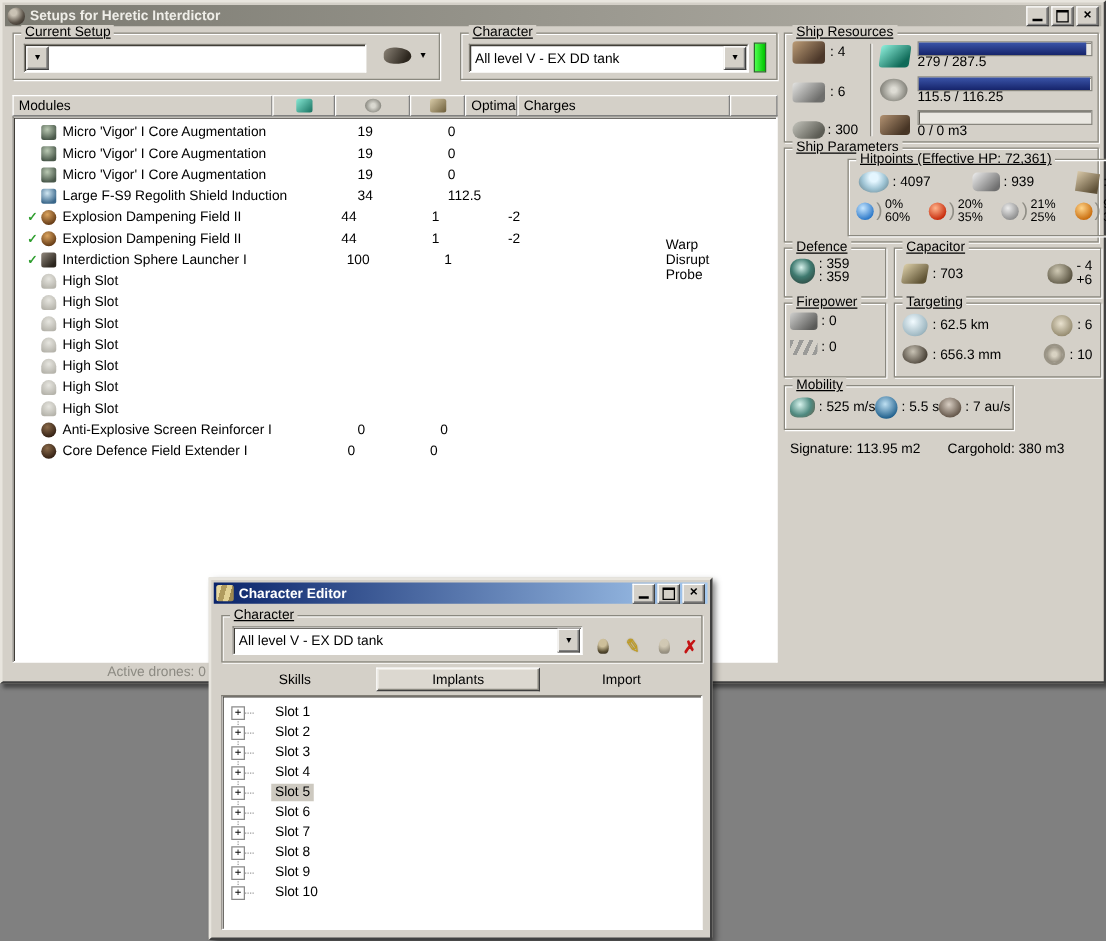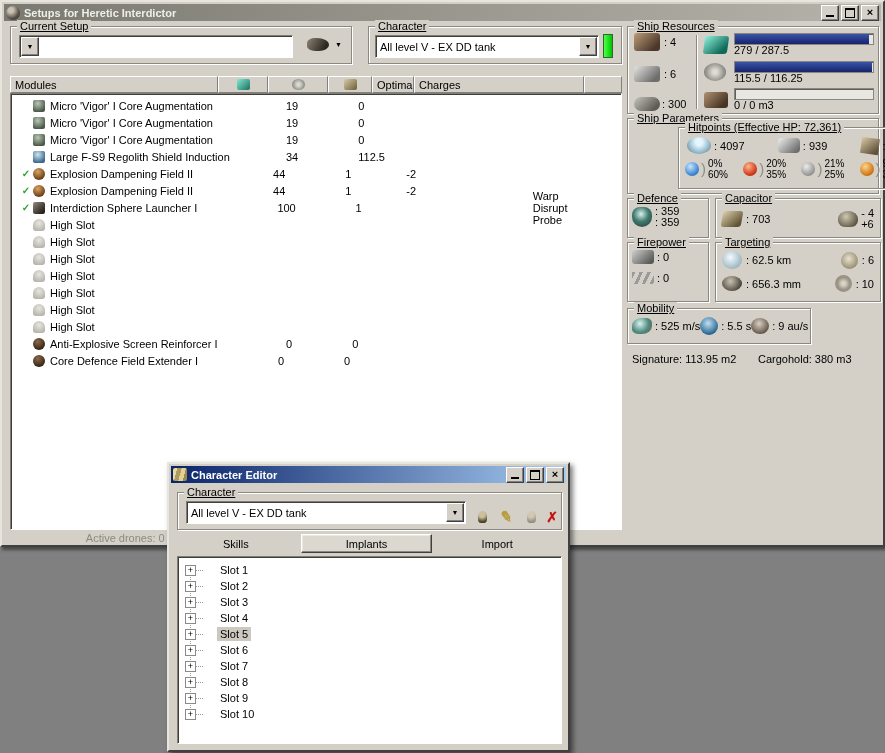--- a/index.html
+++ b/index.html
@@ -600,21 +600,21 @@
       <span class="stat-line">
           <span class="icon-speed"></span>
           <span style="margin-left:3px;">: 525 m/s</span>
         </span>
       <span class="stat-line">
           <span class="icon-align"></span>
           <span style="margin-left:3px;">: 5.5 s</span>
         </span>
       <span class="stat-line">
           <span class="icon-warp"></span>
-          <span style="margin-left:3px;">: 9 au/s</span>
+          <span style="margin-left:3px;">: 7 au/s</span>
         </span>
     </div>
   </div>
 
   <div class="smalltext" style="position:absolute;left:630px;top:351px;">Signature: 113.95 m2</div>
   <div class="smalltext" style="position:absolute;left:756px;top:351px;">Cargohold: 380 m3</div>
 </div>
 
 <div class="win" id="char-window">
   <div class="titlebar active">

